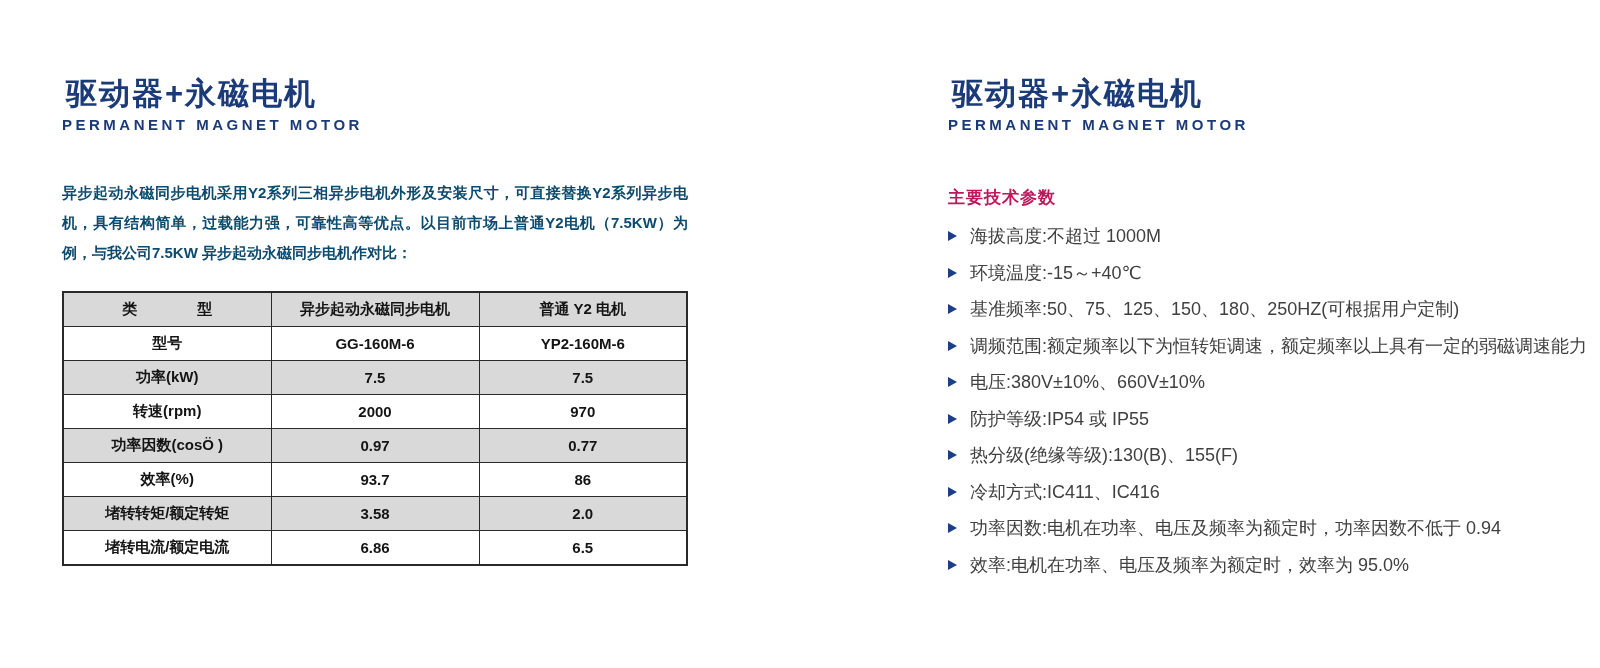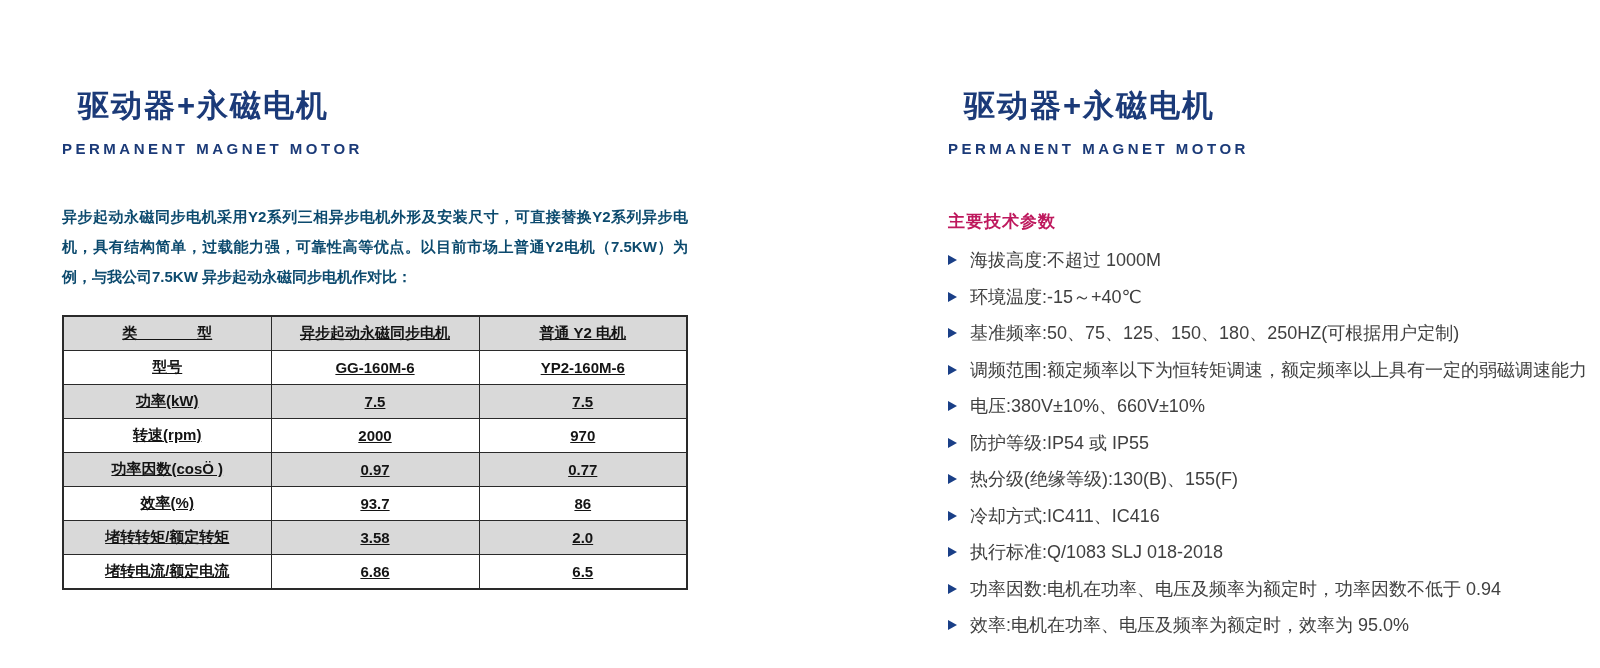--- a/index.html
+++ b/index.html
@@ -10,21 +10,21 @@
     font-family: "Liberation Sans", "DejaVu Sans", sans-serif;
     overflow: hidden;
   }
   .page { position: relative; width: 1600px; height: 668px; background: #ffffff; }
 
   .panel { position: absolute; top: 72px; }
   .panel-left  { left: 62px;  width: 626px; }
   .panel-right { left: 948px; width: 632px; }
 
   h1.title {
-    margin: 16px;
+    margin: 4px;
     font-size: 31px; line-height: 36px;
     font-weight: bold;
     color: #1b3a78;
     letter-spacing: 2px;
     white-space: nowrap;
   }
   .subtitle {
     margin-top: 3px;
     font-size: 15px; line-height: 18px;
     font-weight: bold;
@@ -52,21 +52,20 @@
   .compare th, .compare td {
     border: 1px solid #2a2a2a;
     text-align: center;
     vertical-align: middle;
     font-size: 15px;
     font-weight: bold;
     color: #141414;
     padding: 7px 4px;
     overflow: hidden;
     white-space: nowrap;
-    text-decoration: underline;
   }
   .compare thead th { background: #d9d9d9; }
   .compare tbody tr:nth-child(even) td { background: #d9d9d9; }
 
   .section-heading {
     margin: 54px 0 0 0;
     font-size: 17px; line-height: 20px;
     font-weight: bold;
     color: #be185d;
     letter-spacing: 1px;
@@ -187,24 +186,20 @@
       <li>
         <span class="tri"></span>
         <span>热分级(绝缘等级):130(B)、155(F)</span>
       </li>
       <li>
         <span class="tri"></span>
         <span>冷却方式:IC411、IC416</span>
       </li>
       <li>
         <span class="tri"></span>
-        <span>执行标准:Q/1083 SLJ 018-2018</span>
-      </li>
-      <li>
-        <span class="tri"></span>
         <span>功率因数:电机在功率、电压及频率为额定时，功率因数不低于 0.94</span>
       </li>
       <li>
         <span class="tri"></span>
         <span>效率:电机在功率、电压及频率为额定时，效率为 95.0%</span>
       </li>
     </ul>
   </section>
 
 </div>

